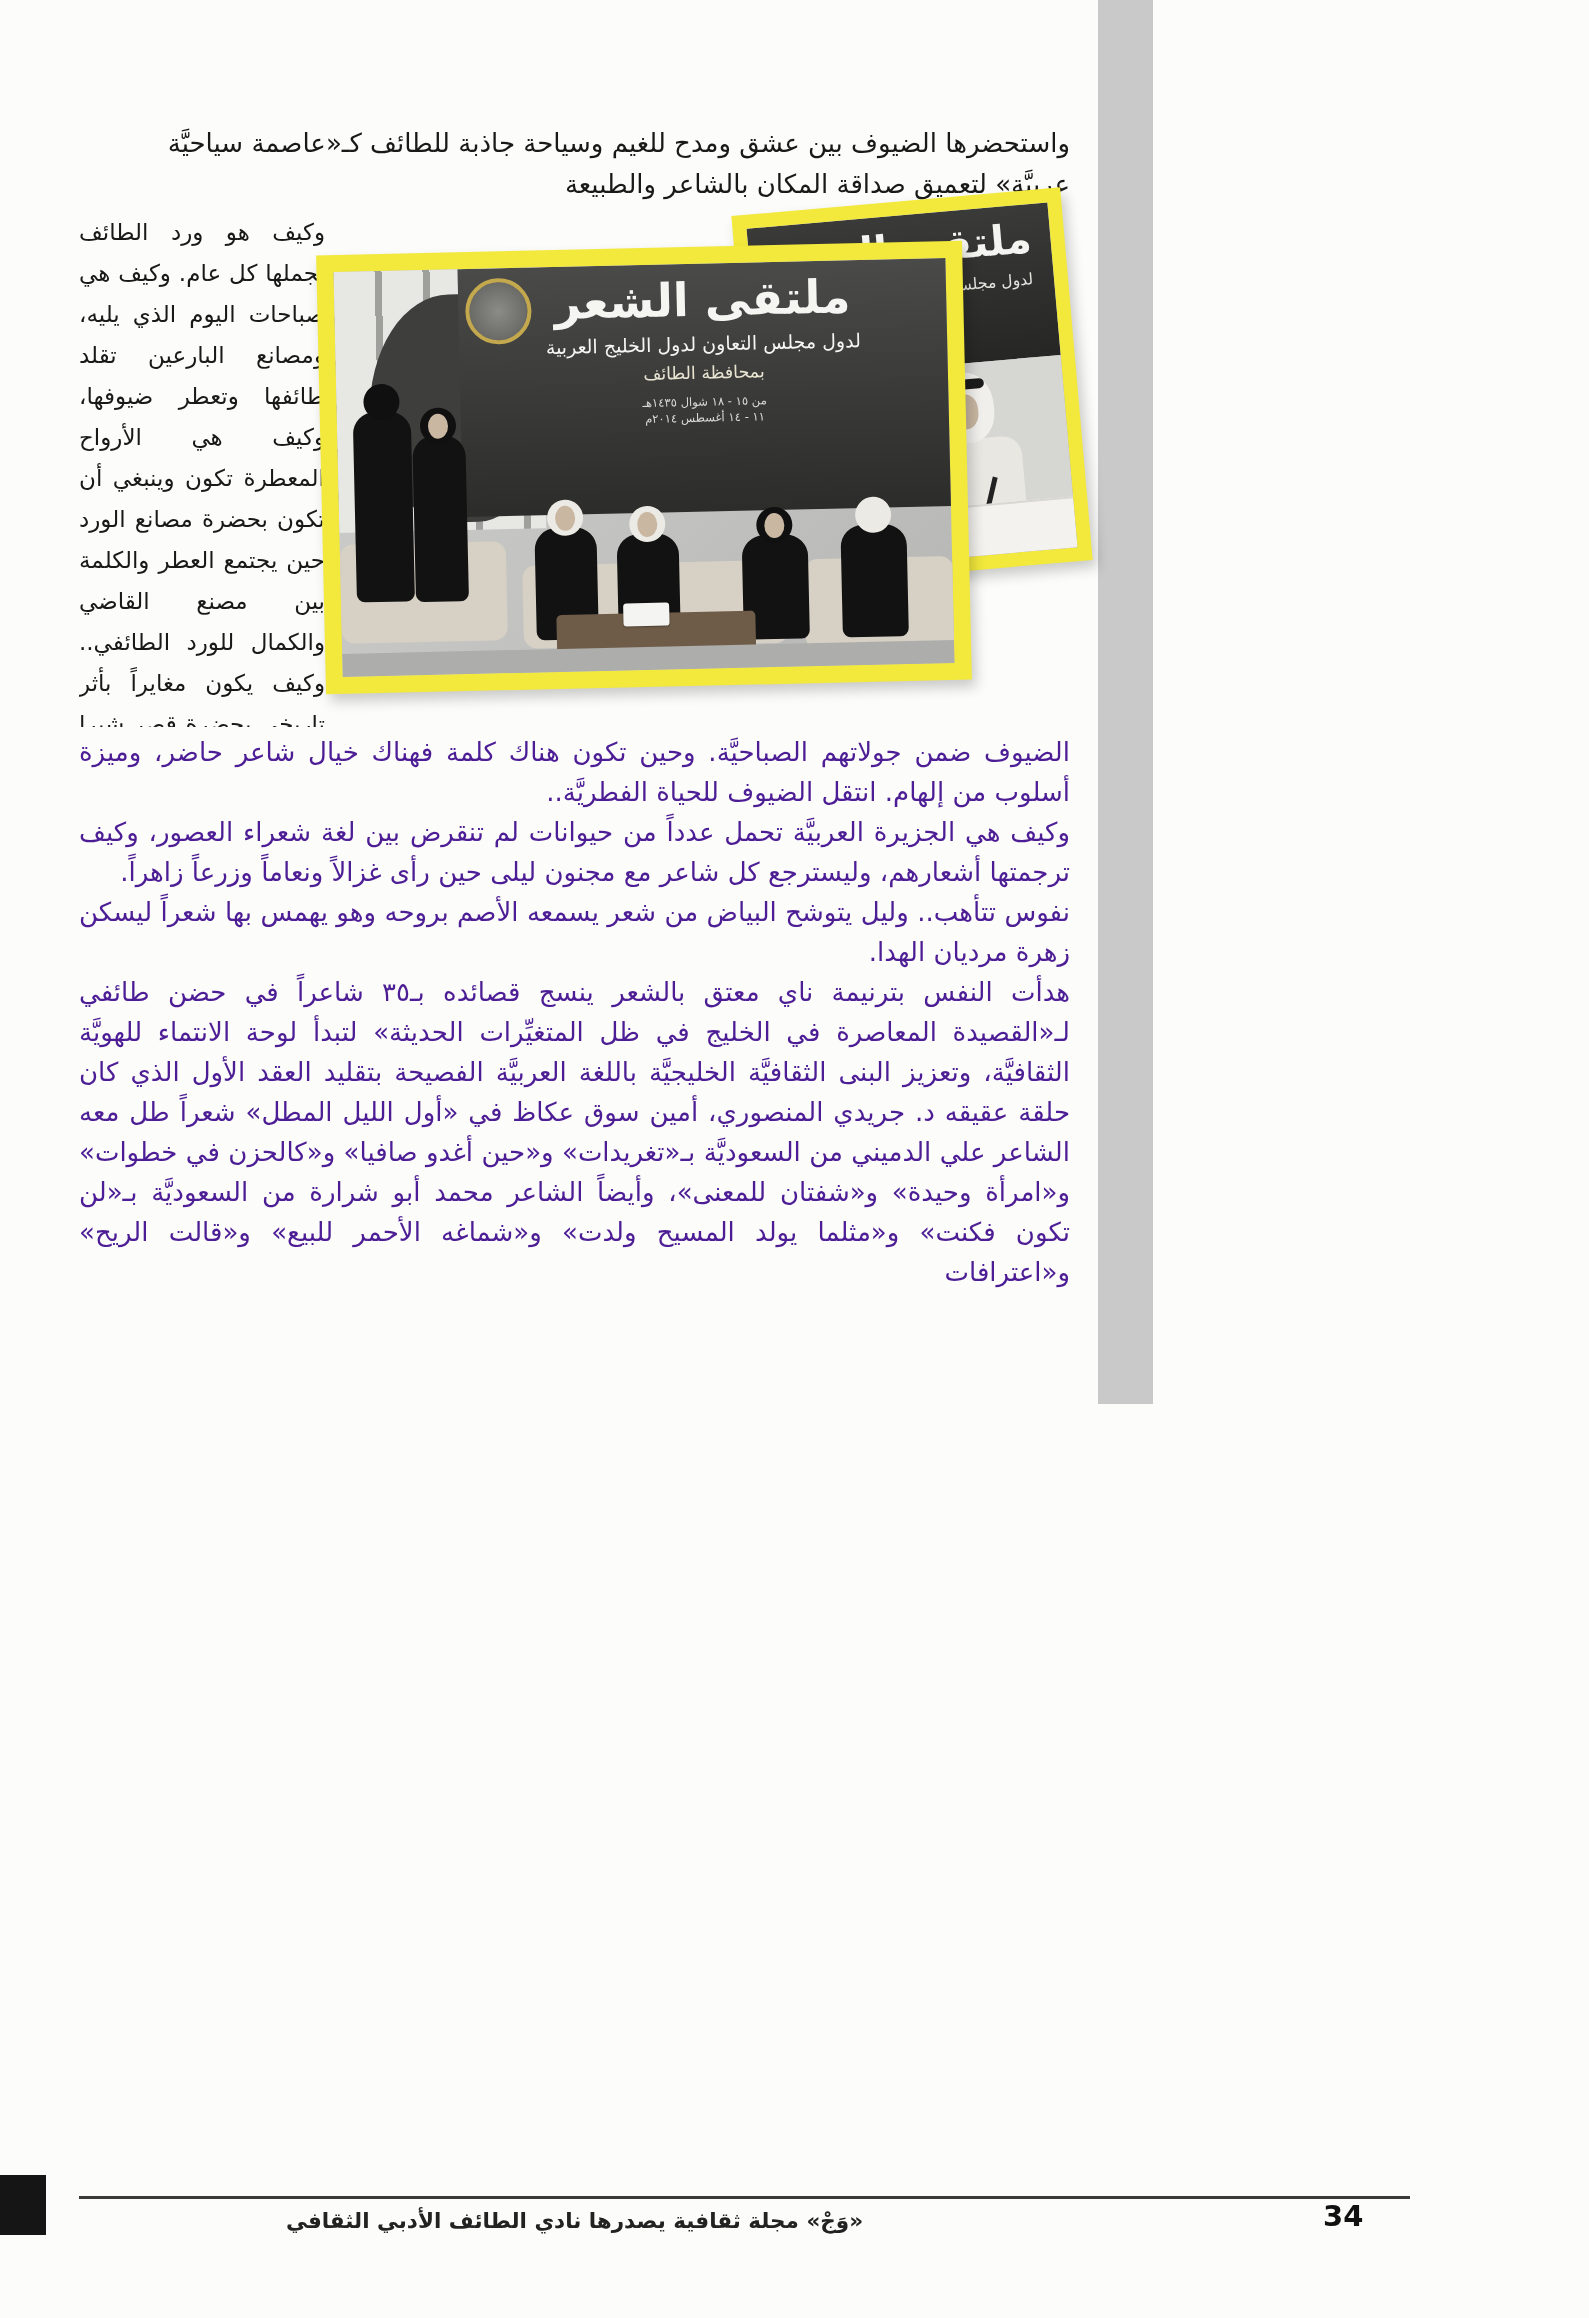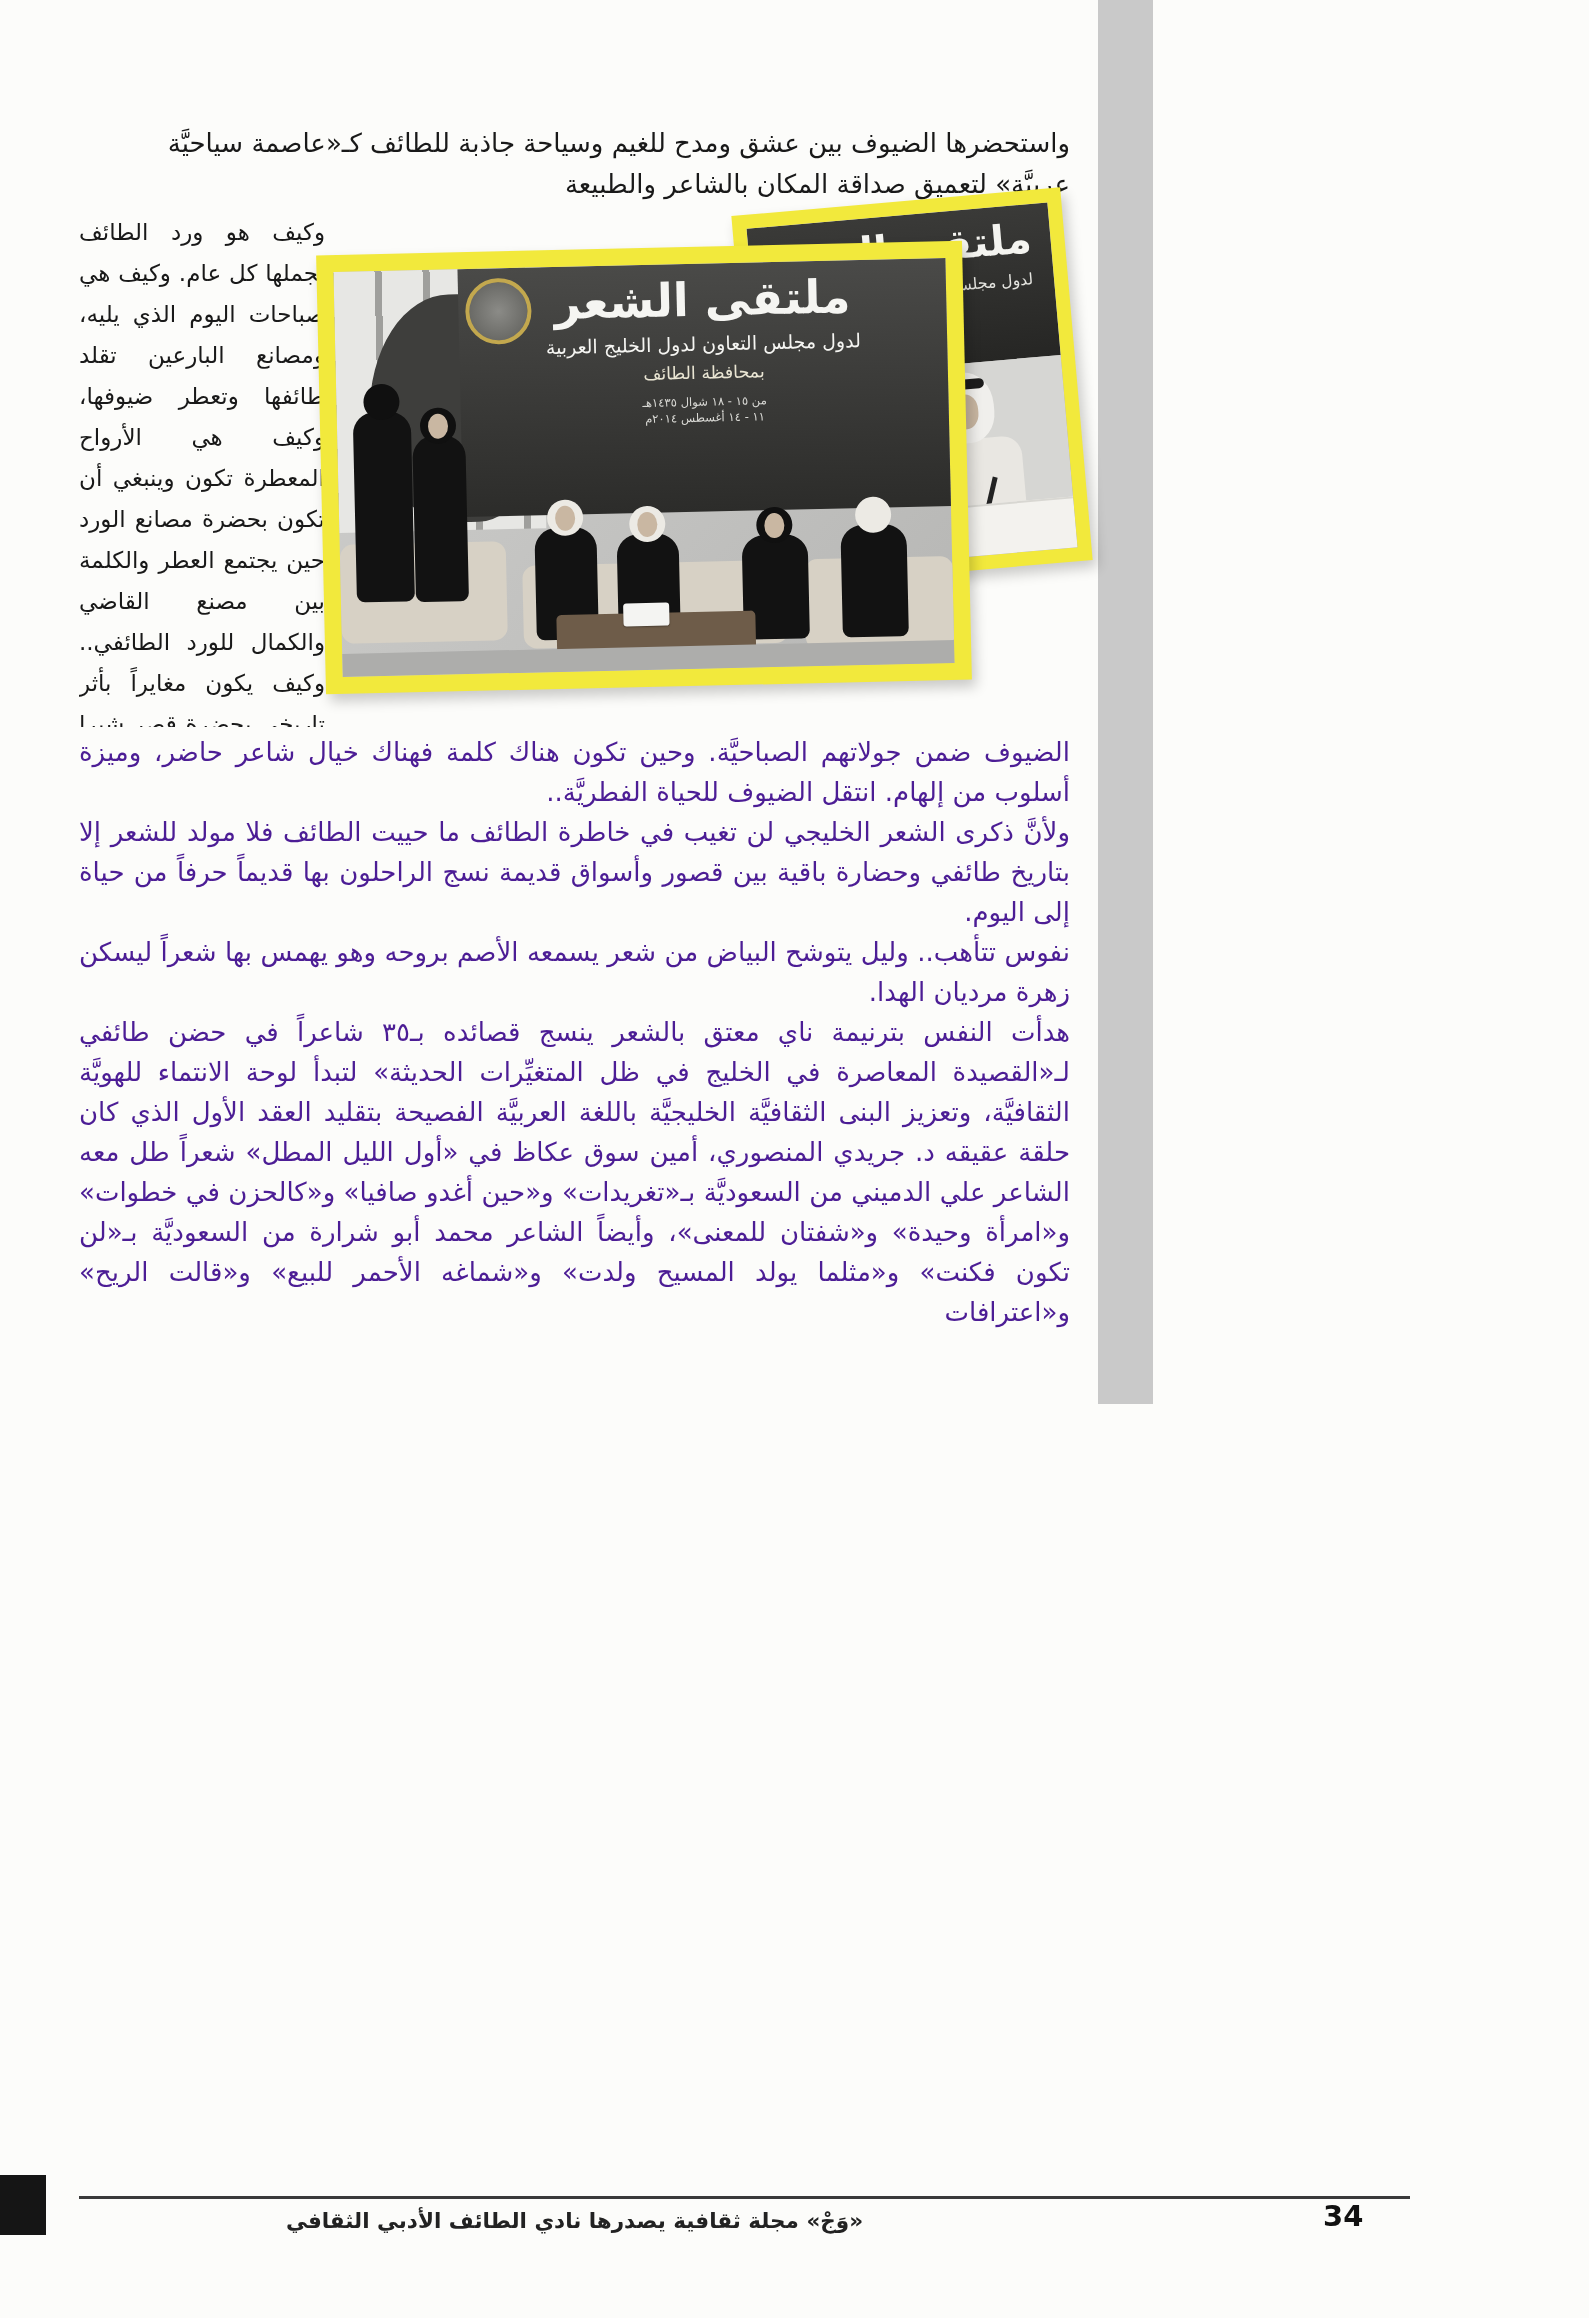--- a/index.html
+++ b/index.html
@@ -169,21 +169,21 @@
       <div class="m-table"></div>
       <div class="m-tissue"></div>
       <div class="m-floor"></div>
     </div>
   </div>
 
   <p class="side-col">وكيف هو ورد الطائف يجملها كل عام. وكيف هي صباحات اليوم الذي يليه، ومصانع البارعين تقلد طائفها وتعطر ضيوفها، وكيف هي الأرواح المعطرة تكون وينبغي أن تكون بحضرة مصانع الورد حين يجتمع العطر والكلمة بين مصنع القاضي والكمال للورد الطائفي.. وكيف يكون مغايراً بأثر تاريخي بحضرة قصر شبرا والمكتبة العامَّة التي انتقل لها</p>
 
   <div class="body-text">
     <p>الضيوف ضمن جولاتهم الصباحيَّة. وحين تكون هناك كلمة فهناك خيال شاعر حاضر، وميزة أسلوب من إلهام. انتقل الضيوف للحياة الفطريَّة..</p>
-    <p>ولأنَّ ذكرى الشعر الخليجي لن تغيب في خاطرة الطائف ما حييت الطائف فلا مولد للشعر إلا بتاريخ طائفي وحضارة باقية بين قصور وأسواق قديمة نسج الراحلون بها قديماً حرفاً من حياة إلى اليوم.</p>
+    <p>وكيف هي الجزيرة العربيَّة تحمل عدداً من حيوانات لم تنقرض بين لغة شعراء العصور، وكيف ترجمتها أشعارهم، وليسترجع كل شاعر مع مجنون ليلى حين رأى غزالاً ونعاماً وزرعاً زاهراً.</p>
     <p>نفوس تتأهب.. وليل يتوشح البياض من شعر يسمعه الأصم بروحه وهو يهمس بها شعراً ليسكن زهرة مرديان الهدا.</p>
     <p>هدأت النفس بترنيمة ناي معتق بالشعر ينسج قصائده بـ٣٥ شاعراً في حضن طائفي لـ«القصيدة المعاصرة في الخليج في ظل المتغيِّرات الحديثة» لتبدأ لوحة الانتماء للهويَّة الثقافيَّة، وتعزيز البنى الثقافيَّة الخليجيَّة باللغة العربيَّة الفصيحة بتقليد العقد الأول الذي كان حلقة عقيقه د. جريدي المنصوري، أمين سوق عكاظ في «أول الليل المطل» شعراً طل معه الشاعر علي الدميني من السعوديَّة بـ«تغريدات» و«حين أغدو صافيا» و«كالحزن في خطوات» و«امرأة وحيدة» و«شفتان للمعنى»، وأيضاً الشاعر محمد أبو شرارة من السعوديَّة بـ«لن تكون فكنت» و«مثلما يولد المسيح ولدت» و«شماغه الأحمر للبيع» و«قالت الريح» و«اعترافات</p>
   </div>
 
   <div class="footer-rule"></div>
   <div class="footer-title">«وَجْ» مجلة ثقافية يصدرها نادي الطائف الأدبي الثقافي</div>
   <div class="page-number">34</div>
   <div class="corner-mark"></div>
 
 </div>

